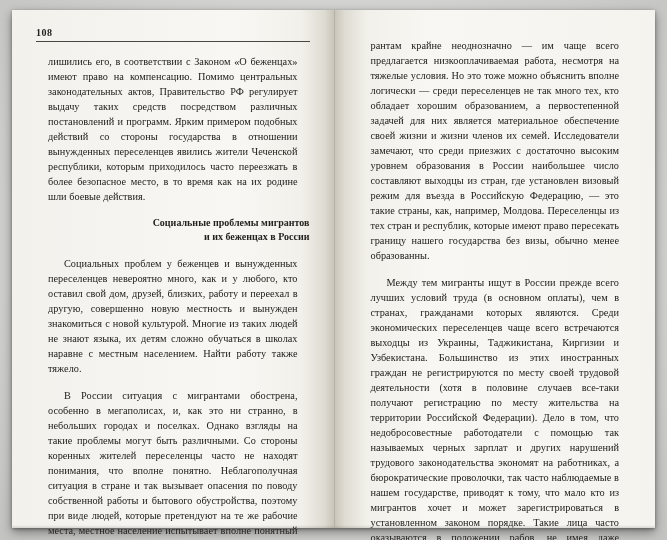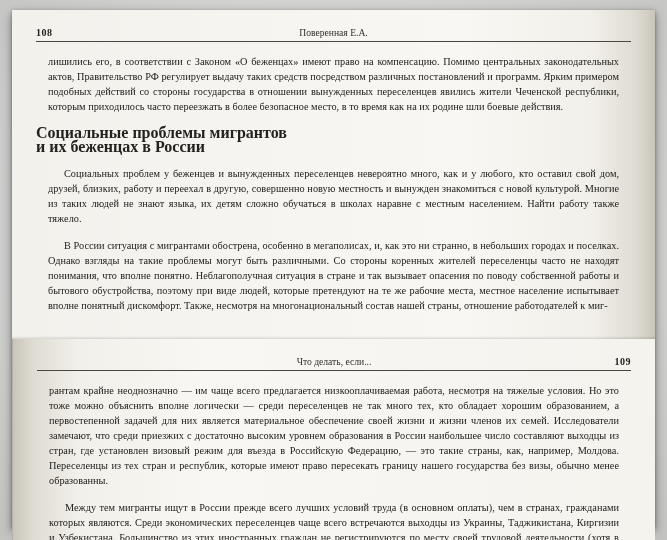--- a/index.html
+++ b/index.html
@@ -19,21 +19,20 @@
   }
   .book {
     position: absolute;
     left: 12px;
     top: 10px;
     right: 12px;
     bottom: 12px;
     display: flex;
     box-shadow: 0 4px 10px rgba(0,0,0,0.40), 0 1px 3px rgba(0,0,0,0.35);
     background: #f6f5f1;
-    flex-direction: column;
   }
   .page {
     flex: 1 1 50%;
     position: relative;
     box-sizing: border-box;
     padding: 16px 24px 14px 24px;
     color: #24221f;
   }
   .page--left {
     background: linear-gradient(to right, #f2f1ec 0%, #f8f7f3 70%, #f2f0ea 90%, #dedbd2 97%, #c9c5ba 100%);
@@ -79,56 +78,51 @@
   }
   .para {
     margin: 12px;
     text-indent: 16px;
   }
   .para--no-indent {
     text-indent: 0;
   }
   .section-heading {
     margin: 11px 0 9px 0;
-    font-size: 16px;
+    font-size: 10px;
     line-height: 14px;
     font-weight: bold;
-    text-align: left;
+    text-align: right;
   }
   .heading-line {
     display: block;
   }
 </style>
 </head>
 <body>
 
 <div class="photo">
   <div class="book">
 
     <div class="page page--left">
       <div class="page-header">
         <span class="page-num page-num--left">108</span>
-        <span class="running-head">Поверенная Е.А.</span>
       </div>
       <div class="body-text">
         <p class="para para--no-indent">лишились его, в соответствии с Законом «О беженцах» имеют право на компенсацию. Помимо центральных законодательных актов, Правительство РФ регулирует выдачу таких средств посредством различных постановлений и программ. Ярким примером подобных действий со стороны государства в отношении вынужденных переселенцев явились жители Чеченской республики, которым приходилось часто переезжать в более безопасное место, в то время как на их родине шли боевые действия.</p>
         <h2 class="section-heading">
           <span class="heading-line">Социальные проблемы мигрантов</span>
           <span class="heading-line">и их беженцах в России</span>
         </h2>
         <p class="para">Социальных проблем у беженцев и вынужденных переселенцев невероятно много, как и у любого, кто оставил свой дом, друзей, близких, работу и переехал в другую, совершенно новую местность и вынужден знакомиться с новой культурой. Многие из таких людей не знают языка, их детям сложно обучаться в школах наравне с местным населением. Найти работу также тяжело.</p>
         <p class="para">В России ситуация с мигрантами обострена, особенно в мегаполисах, и, как это ни странно, в небольших городах и поселках. Однако взгляды на такие проблемы могут быть различными. Со стороны коренных жителей переселенцы часто не находят понимания, что вполне понятно. Неблагополучная ситуация в стране и так вызывает опасения по поводу собственной работы и бытового обустройства, поэтому при виде людей, которые претендуют на те же рабочие места, местное население испытывает вполне понятный дискомфорт. Также, несмотря на многонациональный состав нашей страны, отношение работодателей к миг-</p>
       </div>
     </div>
 
     <div class="page page--right">
-      <div class="page-header">
-        <span class="running-head">Что делать, если...</span>
-        <span class="page-num page-num--right">109</span>
-      </div>
       <div class="body-text">
         <p class="para para--no-indent">рантам крайне неоднозначно — им чаще всего предлагается низкооплачиваемая работа, несмотря на тяжелые условия. Но это тоже можно объяснить вполне логически — среди переселенцев не так много тех, кто обладает хорошим образованием, а первостепенной задачей для них является материальное обеспечение своей жизни и жизни членов их семей. Исследователи замечают, что среди приезжих с достаточно высоким уровнем образования в России наибольшее число составляют выходцы из стран, где установлен визовый режим для въезда в Российскую Федерацию, — это такие страны, как, например, Молдова. Переселенцы из тех стран и республик, которые имеют право пересекать границу нашего государства без визы, обычно менее образованны.</p>
         <p class="para">Между тем мигранты ищут в России прежде всего лучших условий труда (в основном оплаты), чем в странах, гражданами которых являются. Среди экономических переселенцев чаще всего встречаются выходцы из Украины, Таджикистана, Киргизии и Узбекистана. Большинство из этих иностранных граждан не регистрируются по месту своей трудовой деятельности (хотя в половине случаев все-таки получают регистрацию по месту жительства на территории Российской Федерации). Дело в том, что недобросовестные работодатели с помощью так называемых черных зарплат и других нарушений трудового законодательства экономят на работниках, а бюрократические проволочки, так часто наблюдаемые в нашем государстве, приводят к тому, что мало кто из мигрантов хочет и может зарегистрироваться в установленном законом порядке. Такие лица часто оказываются в положении рабов, не имея даже документов, чтобы вернуться на родину.</p>
       </div>
     </div>
 
   </div>
 </div>
 
 </body></html>

